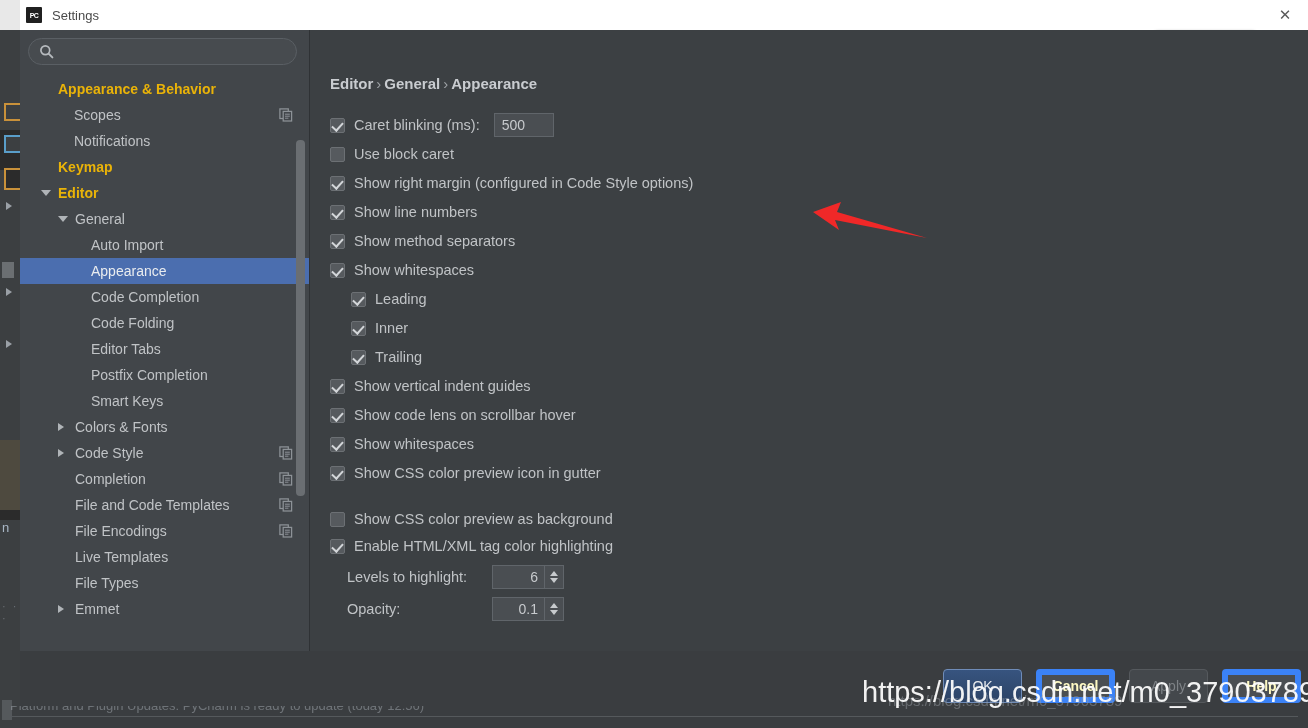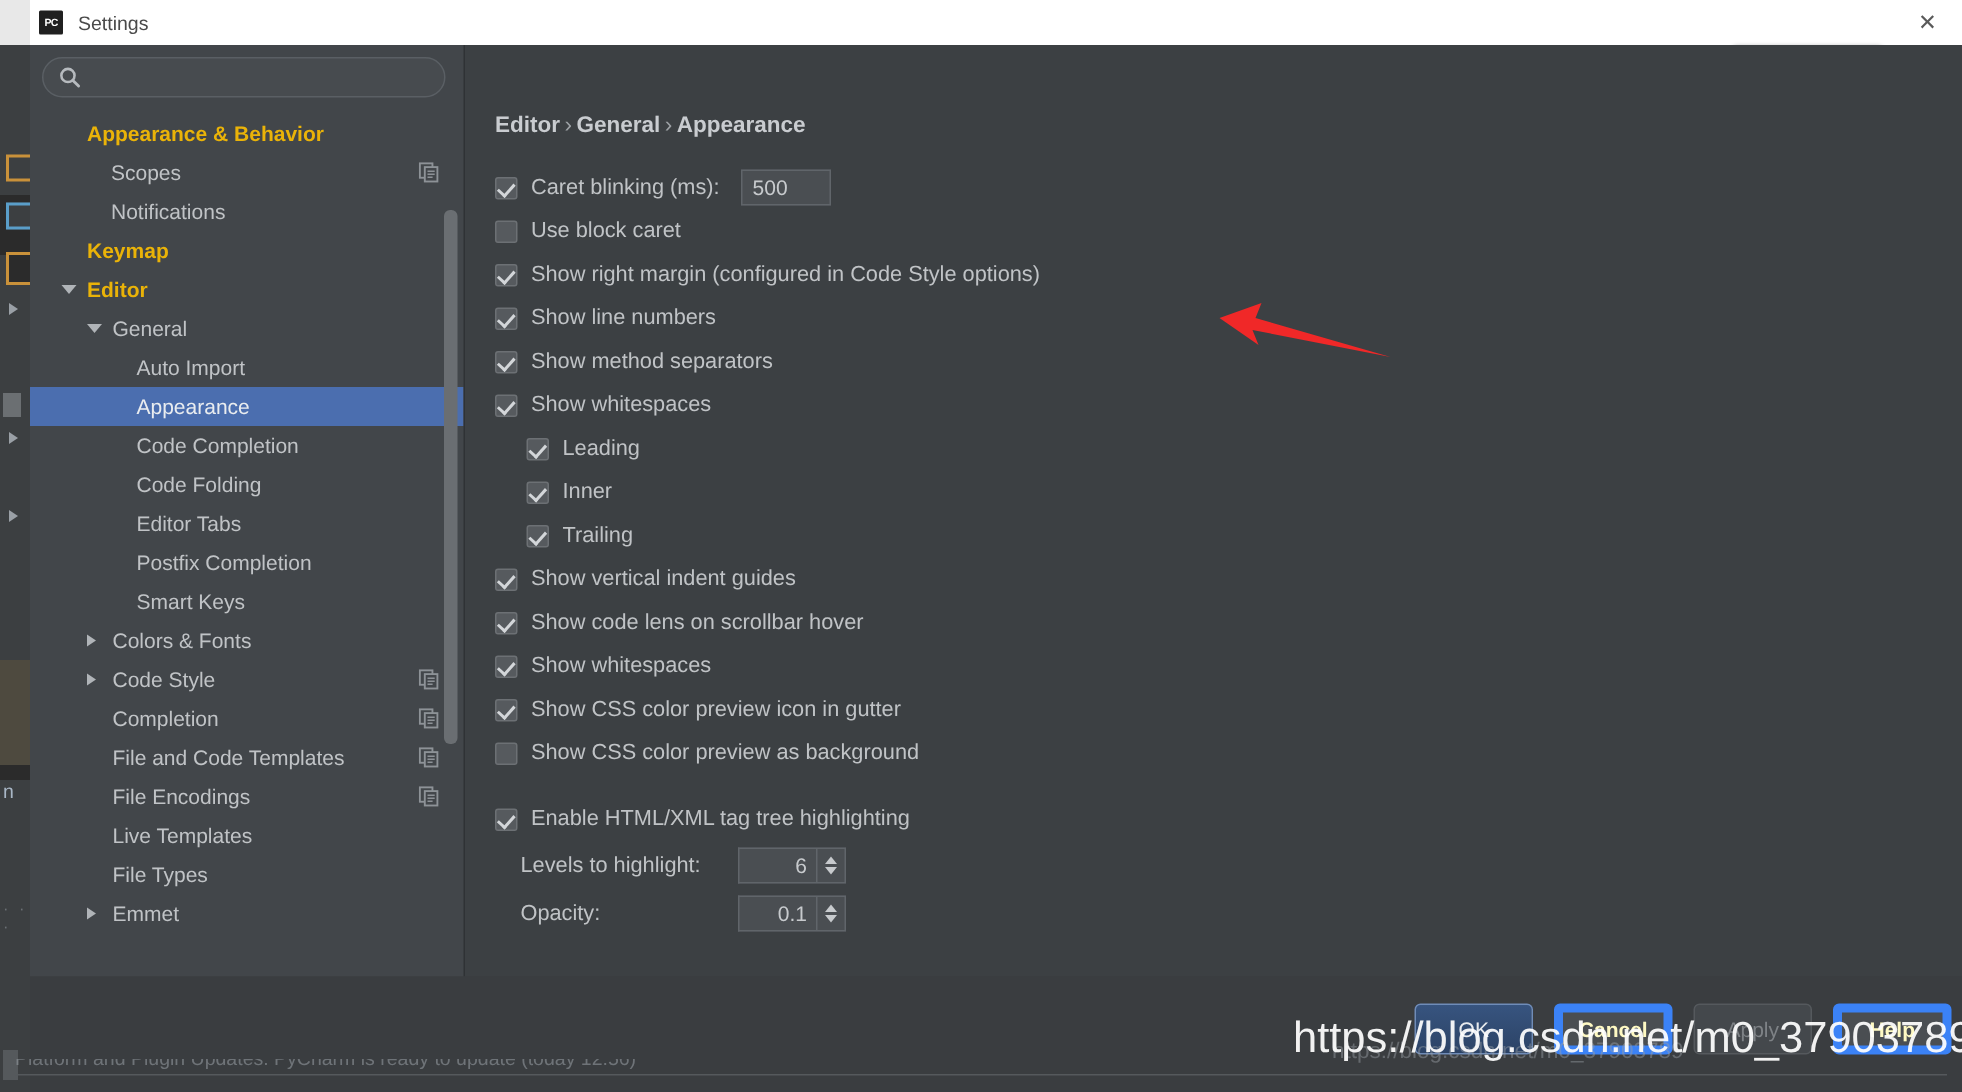--- a/index.html
+++ b/index.html
@@ -407,27 +407,27 @@
             <span class="cb-label">Show code lens on scrollbar hover</span>
           </div>
           <div class="row" style="left: 20px; top: 403px;">
             <span class="cb on"></span>
             <span class="cb-label">Show whitespaces</span>
           </div>
           <div class="row" style="left: 20px; top: 432px;">
             <span class="cb on"></span>
             <span class="cb-label">Show CSS color preview icon in gutter</span>
           </div>
-          <div class="row" style="left: 20px; top: 461px; justify-content: center;">
+          <div class="row" style="left: 20px; top: 478px; justify-content: center;">
             <span class="cb"></span>
             <span class="cb-label">Show CSS color preview as background</span>
           </div>
           <div class="row" style="left: 20px; top: 505px;">
             <span class="cb on"></span>
-            <span class="cb-label">Enable HTML/XML tag tree highlighting</span>
+            <span class="cb-label">Enable HTML/XML tag color highlighting</span>
           </div>
         </div>
       <div id="spinners-host">
           <div class="row" style="left: 37px; top: 536px;">
             <span class="fieldlabel" style="width: 145px;">Levels to highlight:</span>
             <span class="spinner">
               <span class="val">6</span>
               <span class="arrows">
                 <i class="up"></i>
                 <i class="dn"></i>

